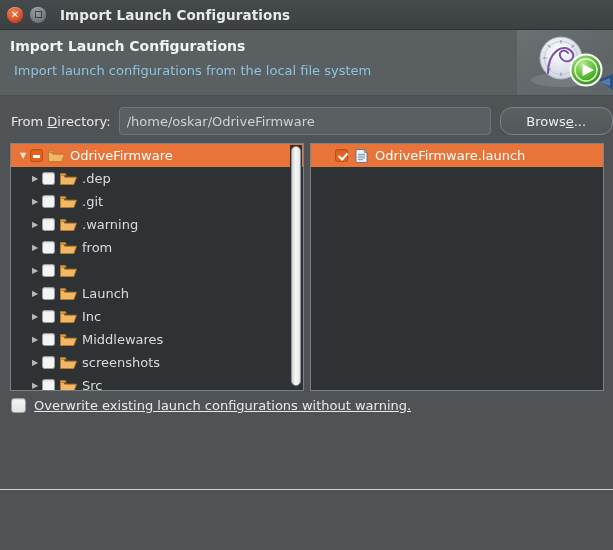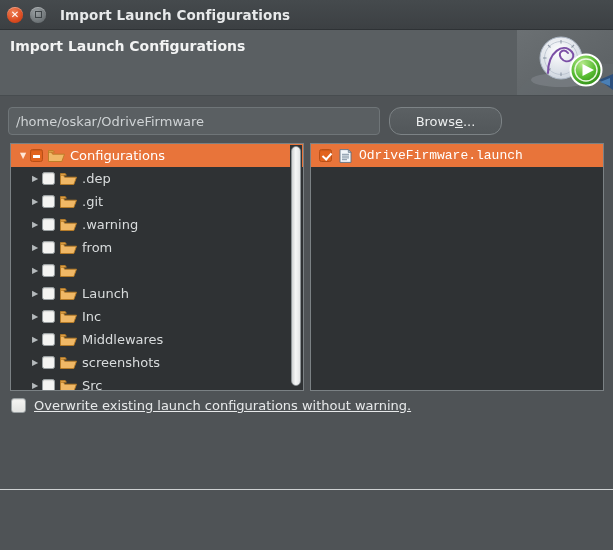--- a/index.html
+++ b/index.html
@@ -227,20 +227,21 @@
   <div class="titlebar">
     <div class="winbtn close">✕</div>
     <div class="winbtn maximize">
         <div class="sq"></div>
       </div>
     <div class="title">Import Launch Configurations</div>
   </div>
 
   <div class="banner">
     <h1>Import Launch Configurations</h1>
+    <div class="sub">Import launch configurations from the local file system</div>
     <svg class="banner-icon" viewBox="0 0 96 66">
       <defs>
         <linearGradient id="bgg" x1="0" y1="0" x2="1" y2="1">
           <stop offset="0" stop-color="#6b7073"></stop>
             <stop offset="1" stop-color="#5a5f62"></stop>
         </linearGradient>
         <radialGradient id="dialg" cx="45%" cy="35%" r="65%">
           <stop offset="0" stop-color="#ffffff"></stop>
             <stop offset="1" stop-color="#cfd6e0"></stop>
         </radialGradient>
@@ -268,35 +269,36 @@
       <path d="M31 43 C31 22, 46 12, 55 22 C60 28, 50 36, 44 28 C40 22, 47 18, 51 23" fill="none" stroke="#7b4fa6" stroke-width="2" stroke-linecap="round"></path>
       <circle cx="69" cy="40" r="15.5" fill="url(#playg)" stroke="#ffffff" stroke-width="2"></circle>
       <circle cx="69" cy="40" r="11" fill="none" stroke="#e9f7df" stroke-width="1.4"></circle>
       <path d="M65.5 34 L77 40 L65.5 46 Z" fill="#ffffff"></path>
       <path d="M82 50 L96 44 L96 60 Z" fill="#2c4f7c"></path>
       <path d="M83 52 L93 48 L93 56 Z" fill="#4a7fb5"></path>
     </svg>
   </div>
 
   <div class="dirrow">
+    <div class="dirlabel">From&nbsp;<u>D</u>irectory:</div>
     <input class="dirinput" type="text" value="/home/oskar/OdriveFirmware" style="">
     <button class="browsebtn">Brows<u>e</u>...</button>
   </div>
 
   <div class="panels">
     <div class="panel left">
       <div id="left-tree">
           <div class="treerow selected" style="padding-left: 5px;">
             <span class="twisty">▼</span>
             <div class="cb partial"></div>
             <svg class="ficon" viewBox="0 0 17 14">
               <path d="M0.5 3 L0.5 12.5 L13.8 12.5 L16.5 5.2 L4.6 5.2 L3.3 3 Z" fill="#f0b866" stroke="#b97c24" stroke-width="0.9" stroke-linejoin="round"></path>
               <path d="M0.5 3 L0.5 1.5 L5.2 1.5 L6.4 3.2 L0.5 3.2 Z" fill="#e8a84d" stroke="#b97c24" stroke-width="0.8"></path>
             </svg>
-            <span>Configurations</span>
+            <span>OdriveFirmware</span>
           </div>
           <div class="treerow" style="padding-left: 17px;">
             <span class="twisty">▶</span>
             <div class="cb"></div>
             <svg class="ficon" viewBox="0 0 17 14">
               <path d="M0.5 3 L0.5 12.5 L13.8 12.5 L16.5 5.2 L4.6 5.2 L3.3 3 Z" fill="#f0b866" stroke="#b97c24" stroke-width="0.9" stroke-linejoin="round"></path>
               <path d="M0.5 3 L0.5 1.5 L5.2 1.5 L6.4 3.2 L0.5 3.2 Z" fill="#e8a84d" stroke="#b97c24" stroke-width="0.8"></path>
             </svg>
             <span>.dep</span>
           </div>
@@ -380,21 +382,21 @@
             </svg>
             <span>Src</span>
           </div>
         </div>
       <div class="scrollbar">
         <div class="thumb"></div>
       </div>
     </div>
     <div class="panel right">
       <div id="right-tree">
-          <div class="treerow selected" style="padding-left: 8px; font-family: Liberation Mono, monospace;">
+          <div class="treerow selected" style="padding-left: 24px;">
             <div class="cb checked"></div>
             <svg class="ficon" viewBox="0 0 17 14">
               <path d="M3 0.6 L11.3 0.6 L14 3.4 L14 13.4 L3 13.4 Z" fill="#f2f6fa" stroke="#5c6e80" stroke-width="0.9" stroke-linejoin="round"></path>
               <path d="M11.3 0.6 L11.3 3.4 L14 3.4 Z" fill="#c7d6e4" stroke="#5c6e80" stroke-width="0.7"></path>
               <g stroke="#6e8193" stroke-width="0.85">
                 <line x1="5" y1="5.3" x2="12" y2="5.3"></line>
                 <line x1="5" y1="7.1" x2="12" y2="7.1"></line>
                 <line x1="5" y1="8.9" x2="12" y2="8.9"></line>
                 <line x1="5" y1="10.7" x2="10" y2="10.7"></line>
               </g>

